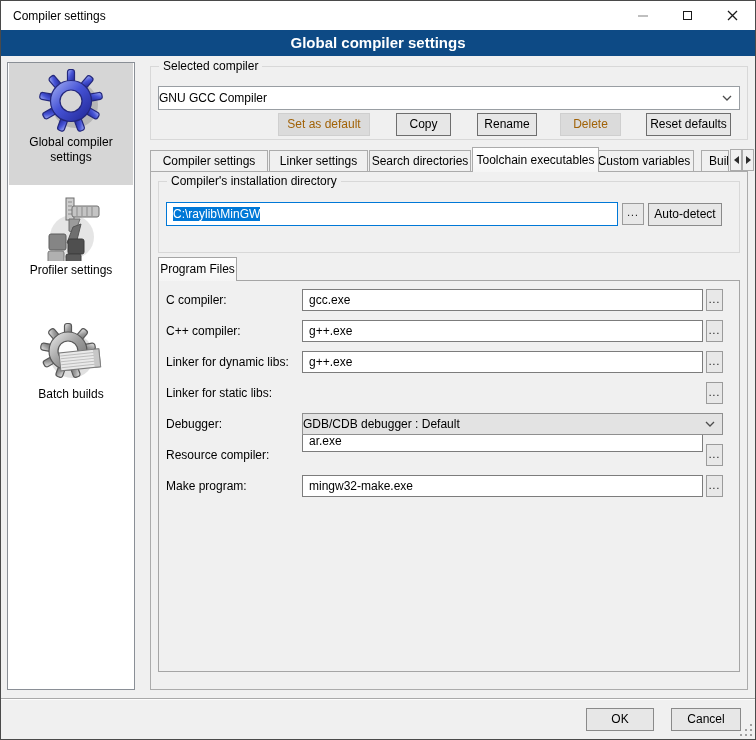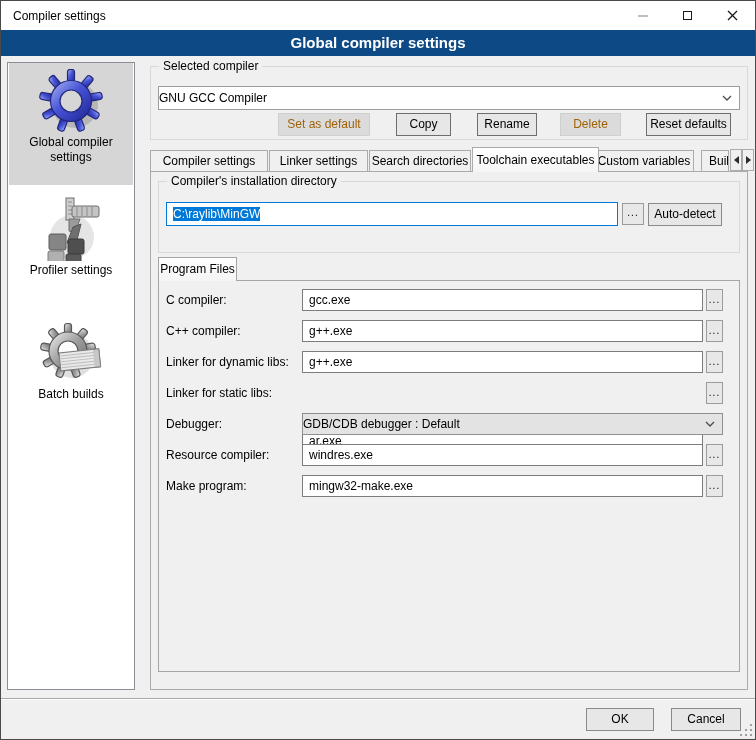--- a/index.html
+++ b/index.html
@@ -233,23 +233,20 @@
 
   <div class="flabel" style="left:166px;top:413px;z-index:3;">Debugger:</div>
   <div class="combo gray" style="left:302px;top:413px;width:421px;height:22px;z-index:3;">
     <span>GDB/CDB debugger : Default</span>
     <svg class="chev" width="10" height="6" viewBox="0 0 10 6">
         <path d="M1 1 L5 5 L9 1" fill="none" stroke="#4D4D4D" stroke-width="1.3"></path>
       </svg>
   </div>
 
   <div class="flabel" style="left:166px;top:444px;z-index:3;">Resource compiler:</div>
-  <div class="tinput" style="left:302px;top:444px;width:401px;height:22px;z-index:3;">
-      <span>windres.exe</span>
-    </div>
   <div class="tinybtn" style="left:706px;top:444px;width:17px;height:22px;line-height:19px;z-index:3;">...</div>
 
   <div class="flabel" style="left:166px;top:475px;z-index:3;">Make program:</div>
   <div class="tinput" style="left:302px;top:475px;width:401px;height:22px;z-index:3;">
       <span>mingw32-make.exe</span>
     </div>
   <div class="tinybtn" style="left:706px;top:475px;width:17px;height:22px;line-height:19px;z-index:3;">...</div>
 
   <div class="divider"></div>
   <div class="btn soft" style="left:586px;top:708px;width:68px;height:23px;">OK</div>

